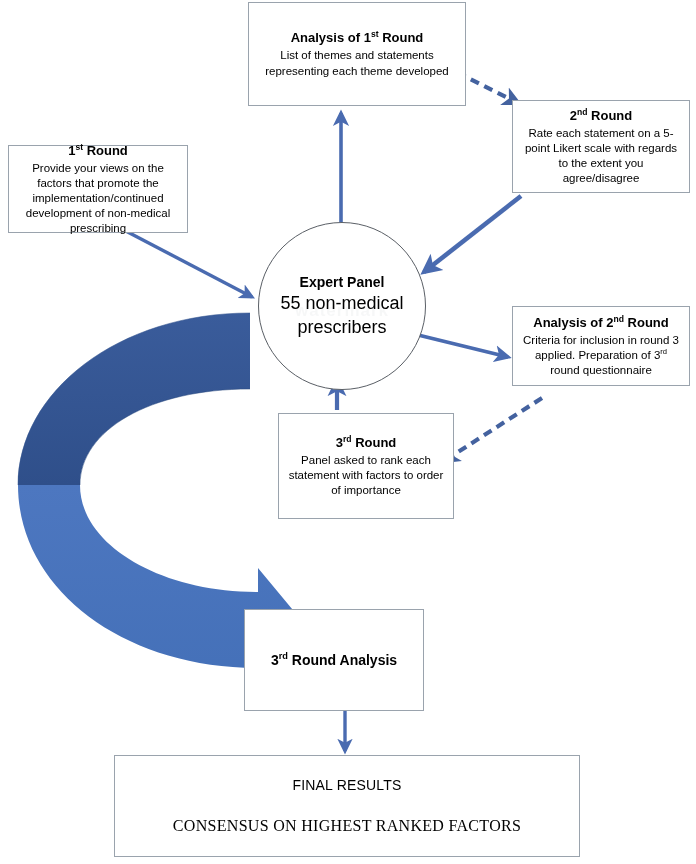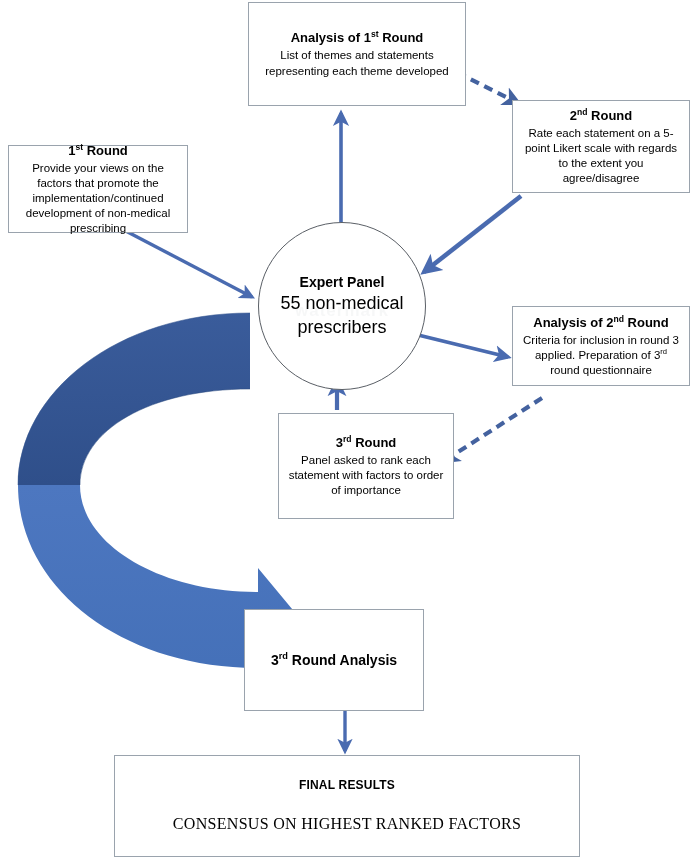--- a/index.html
+++ b/index.html
@@ -85,22 +85,22 @@
   }
   #circle .title {
     font-weight: bold;
     font-size: 14px;
   }
   #circle .body {
     font-size: 18px;
   }
 
   #final-line1 {
-    font-weight: bold;
-    font-size: 12px;
+    font-weight: normal;
+    font-size: 14px;
     font-family: "Liberation Sans", sans-serif;
     letter-spacing: 0.2px;
   }
   #final-line2 {
     font-size: 16px;
     font-family: "Liberation Serif", serif;
     letter-spacing: 0.3px;
     margin-top: 20px;
   }
 

